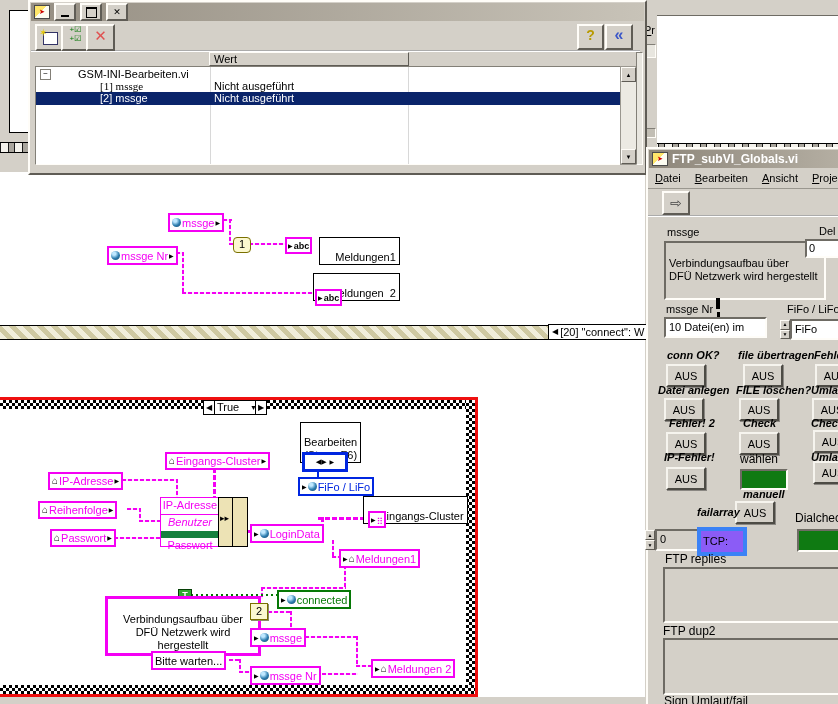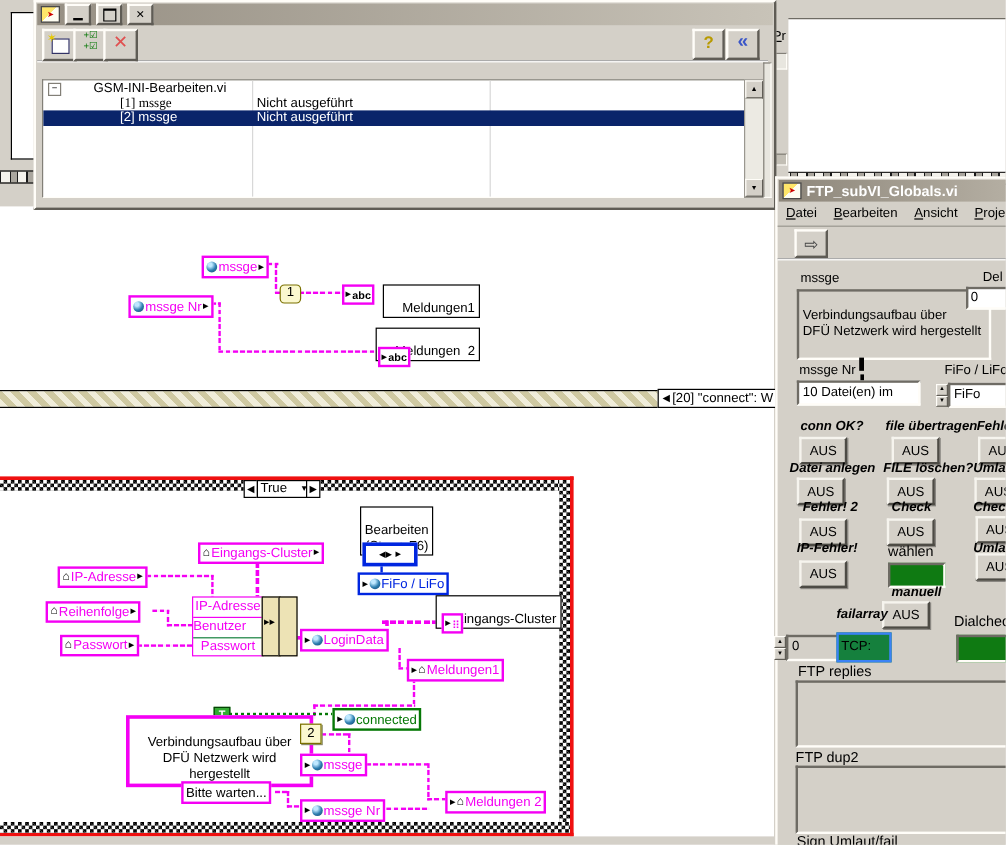--- a/index.html
+++ b/index.html
@@ -181,21 +181,21 @@
     <span class="arr">▶</span>
   </div>
   <div class="abs pk" style="left:50px;top:529px;height:14px;">
     <span class="house">⌂</span>
     <span>Passwort</span>
     <span class="arr">▶</span>
   </div>
 
   <div class="abs" style="left:160px;top:497px;width:58px;height:48px;border:1px solid #f400f4;background:#fff;">
     <div style="height:16px;border-bottom:1px solid #f400f4;color:#f400f4;text-align:center;line-height:15px;overflow:hidden;">IP-Adresse</div>
-    <div style="height:16px;border-bottom:1px solid #15803d;color:#f400f4;line-height:15px;">Benutzer</div>
+    <div style="height:16px;border-bottom:7px solid #15803d;color:#f400f4;text-align:center;line-height:15px;font-style:italic;">Benutzer</div>
     <div style="height:14px;color:#f400f4;text-align:center;line-height:14px;">Passwort</div>
   </div>
   <div class="abs" style="left:218px;top:497px;width:14px;height:48px;background:#ede3b5;border:1px solid #000;"></div>
   <div class="abs" style="left:232px;top:497px;width:14px;height:48px;background:#ede3b5;border:1px solid #000;"></div>
   <div class="abs" style="left:220px;top:514px;font-size:9px;line-height:1;color:#000;"><span>▸▸</span></div>
 
   <div class="abs pk" style="left:250px;top:524px;height:15px;">
     <span class="arr">▶</span>
     <span class="globe"></span>
     <span>LoginData</span>
@@ -284,20 +284,22 @@
         <span>✕</span>
       </div>
       <div class="abs btn3d" style="left:546px;top:2px;width:23px;height:22px;color:#b89a00;font-weight:bold;font-size:14px;text-align:center;line-height:19px;">
         <span>?</span>
       </div>
       <div class="abs btn3d" style="left:574px;top:2px;width:24px;height:22px;color:#3a56c8;font-weight:bold;font-size:16px;text-align:center;line-height:18px;">
         <span>«</span>
       </div>
     </div>
 
+    <div class="abs hdrcell" style="left:179px;top:50px;width:190px;height:12px;">
+      <span>Wert</span></div>
 
     <div class="abs" style="left:5px;top:64px;width:585px;height:97px;background:#fff;border:1px solid #827f77;border-right-color:#fffdf8;border-bottom-color:#fffdf8;overflow:hidden;">
       <div class="abs" style="left:174px;top:0;width:1px;height:97px;background:#d8d8d8;"></div>
       <div class="abs" style="left:372px;top:0;width:1px;height:97px;background:#d8d8d8;"></div>
 
       <div class="abs" style="left:0;top:1px;width:585px;height:12px;">
         <span class="abs" style="left:4px;top:1px;width:9px;height:9px;border:1px solid #827f77;background:#fff;font-size:8px;line-height:8px;text-align:center;"><span>−</span></span>
         <span class="abs" style="left:42px;top:0;">GSM-INI-Bearbeiten.vi</span>
         <span class="abs" style="left:178px;top:0;"></span>
       </div>
@@ -424,21 +426,21 @@
   <div class="abs spin" style="left:645px;top:530px;height:20px;">
     <div>
         <span>▲</span>
       </div>
     <div>
         <span>▼</span>
       </div>
   </div>
   <div class="abs grayfield" style="left:655px;top:529px;width:34px;height:18px;padding:0 3px;line-height:17px;">
     <span>0</span></div>
-  <div class="abs" style="left:697px;top:527px;width:38px;height:21px;background:#15803d;border:2px solid #3b82f6;padding:0 2px;line-height:20px;">
+  <div class="abs" style="left:697px;top:527px;width:38px;height:21px;background:#8b5cf6;border:4px solid #3b82f6;padding:0 2px;line-height:20px;">
     <span>TCP:</span></div>
   <span class="abs" style="left:795px;top:511px;font-size:12px;white-space:nowrap;">Dialcheck</span>
   <div class="abs led" style="left:797px;top:529px;width:41px;height:19px;"></div>
 
   <span class="abs" style="left:665px;top:552px;font-size:12px;">FTP replies</span>
   <div class="abs grayfield" style="left:663px;top:567px;width:175px;height:52px;"></div>
   <span class="abs" style="left:663px;top:624px;font-size:12px;">FTP dup2</span>
   <div class="abs grayfield" style="left:663px;top:638px;width:175px;height:53px;"></div>
   <span class="abs" style="left:664px;top:694px;font-size:12px;">Sign Umlaut/fail</span>
 

